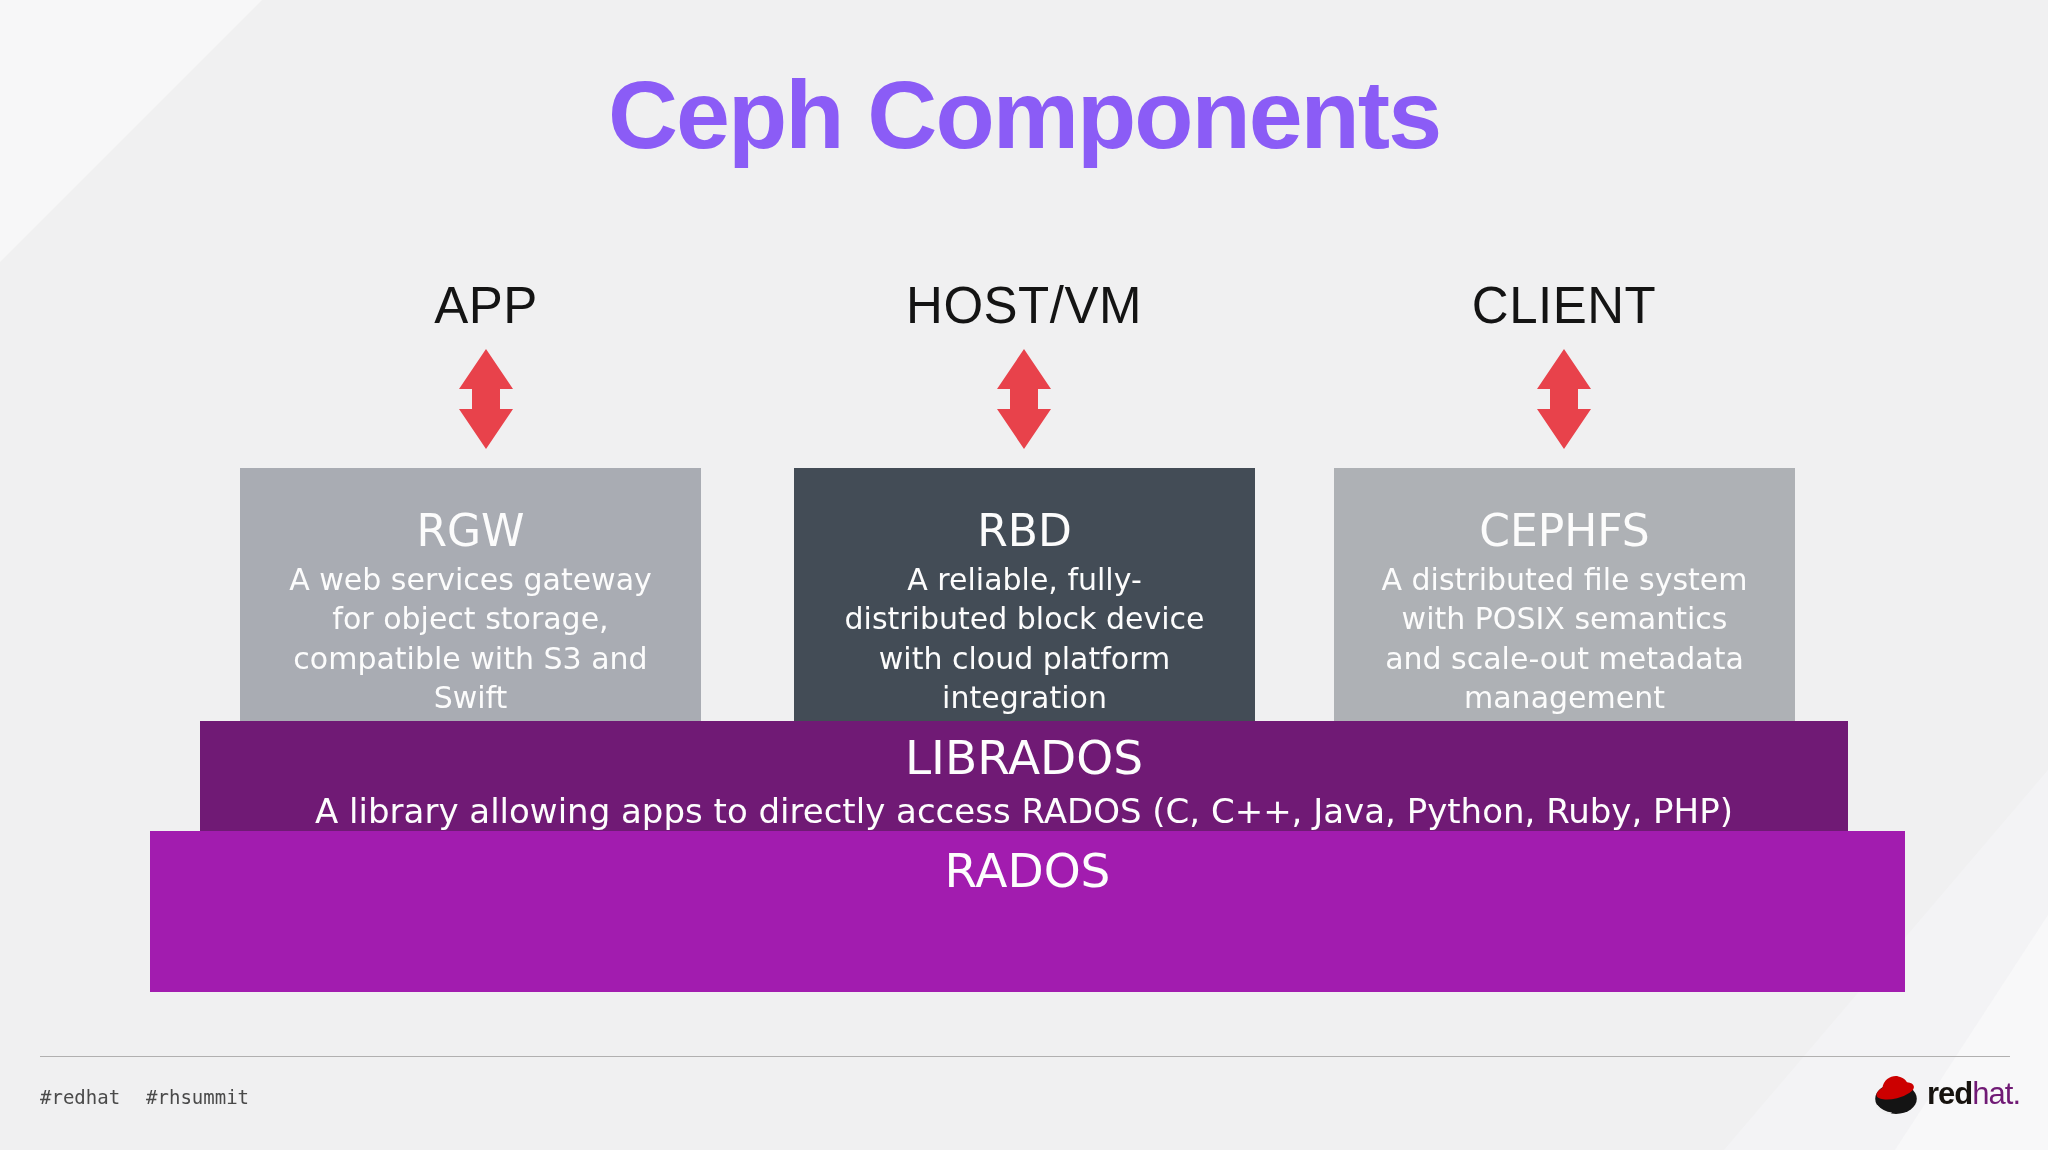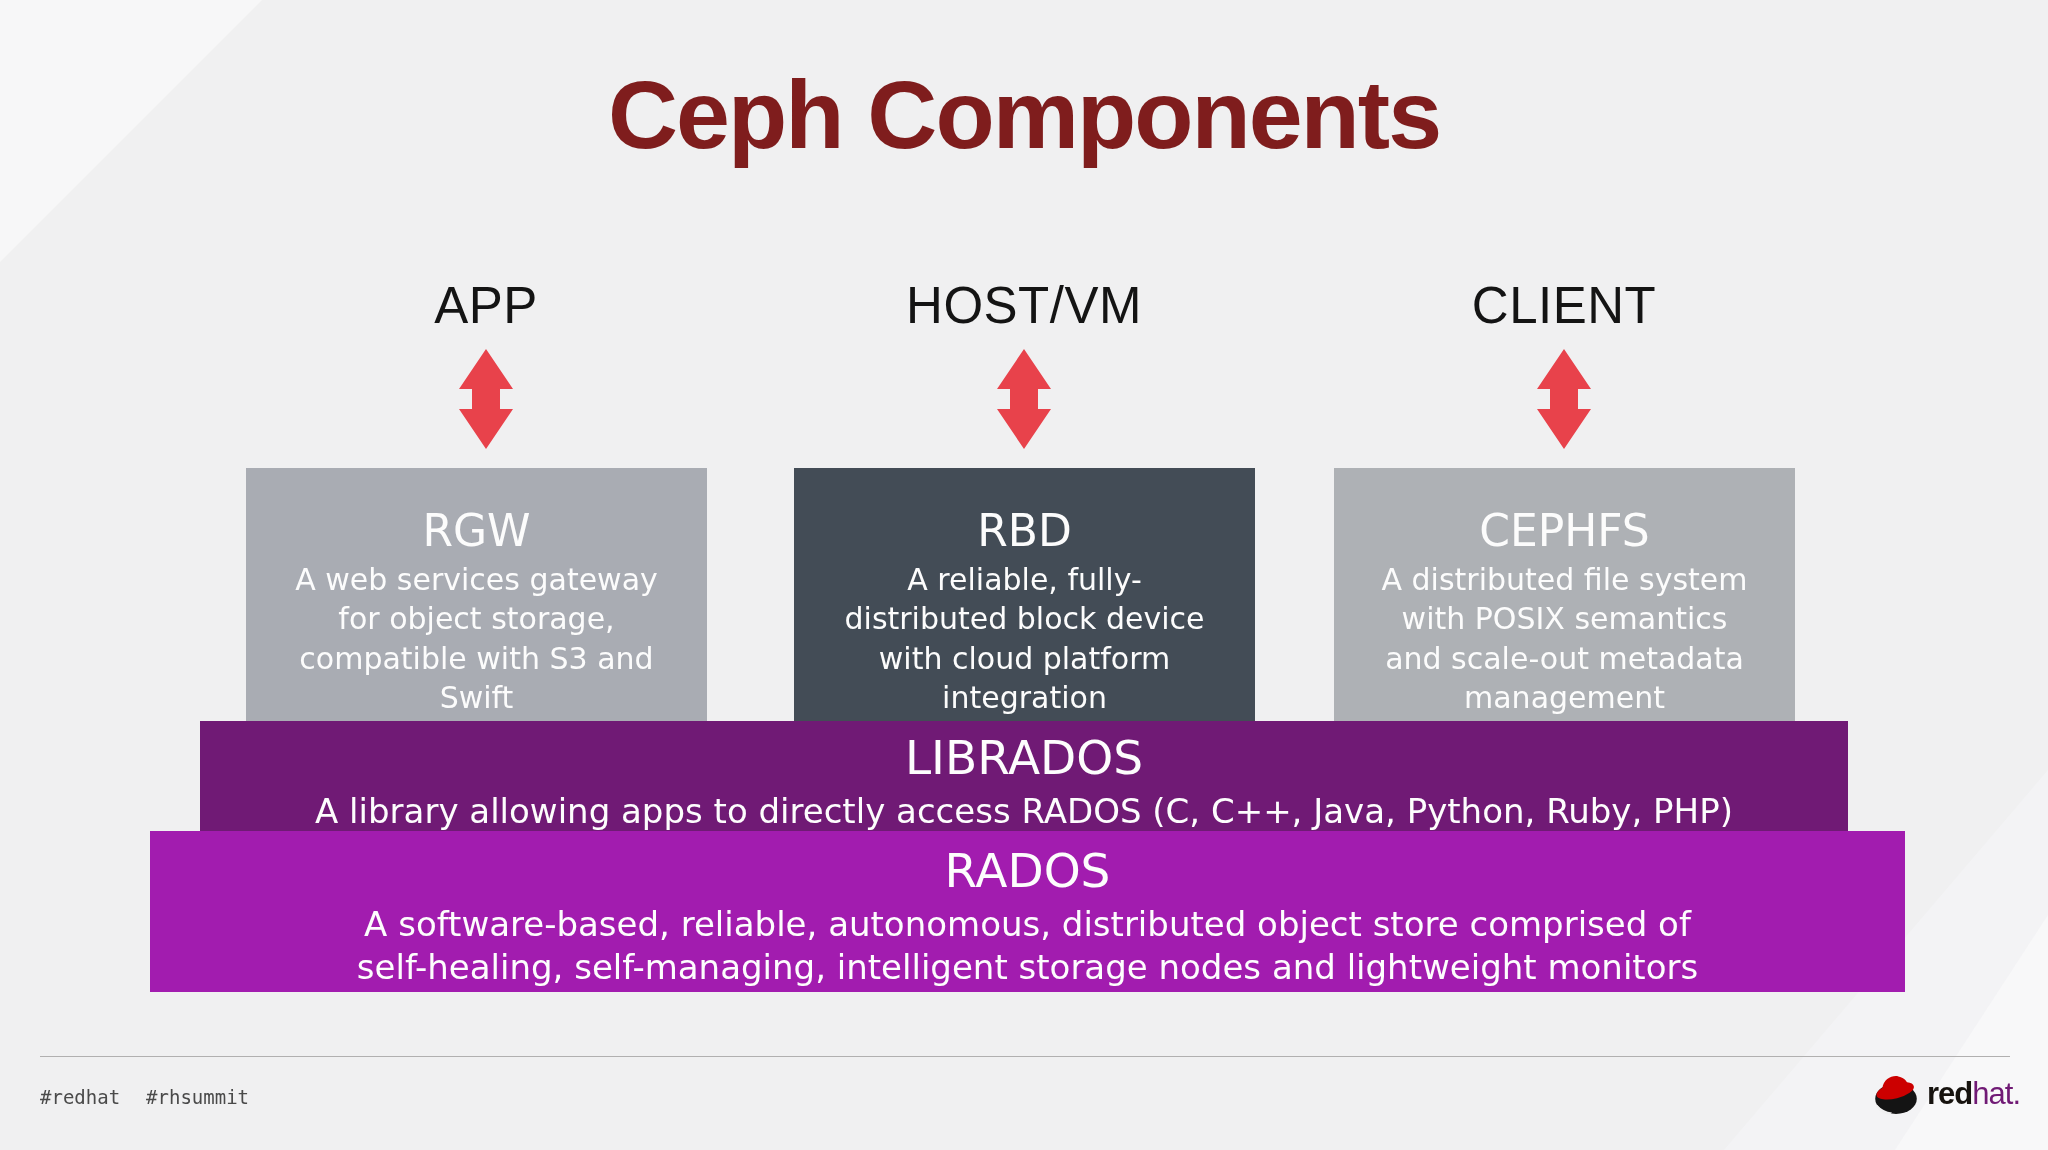--- a/index.html
+++ b/index.html
@@ -16,21 +16,21 @@
   .facet-topleft   { background: #f7f7f8; clip-path: polygon(0 0, 262px 0, 0 262px); }
   .facet-br-wide   { background: #f3f3f5; clip-path: polygon(2048px 770px, 2048px 1150px, 1724px 1150px); }
   .facet-br-bright { background: #f8f8f9; clip-path: polygon(2048px 915px, 2048px 1150px, 1895px 1150px); }
 
   .layer-content { position: absolute; inset: 0; z-index: 1; }
 
   .slide-title {
     position: absolute; left: 0; right: 0; top: 62px;
     text-align: center;
     font-size: 97px; font-weight: bold; letter-spacing: -2px;
-    color: #7f1d1d; line-height: 1.1;
+    color: #8b5cf6; line-height: 1.1;
   }
 
   .col-label {
     position: absolute; top: 276px;
     transform: translateX(-50%);
     font-size: 51px; color: #141414; letter-spacing: 0.5px;
     white-space: nowrap;
   }
   .arrow {
     position: absolute; top: 349px;
@@ -91,21 +91,21 @@
 <div class="layer-content">
 
   <div class="slide-title">Ceph Components</div>
 
   <div class="col-label" style="left:486px">APP</div>
   <div class="arrow" style="left:486px">
     <svg viewBox="0 0 54 100" xmlns="http://www.w3.org/2000/svg">
       <polygon points="27,0 54,40 41,40 41,60 54,60 27,100 0,60 13,60 13,40 0,40" fill="#e8424b"></polygon>
     </svg>
   </div>
-  <div class="comp-box box-gray" style="left:246px">
+  <div class="comp-box box-gray" style="left:240px">
     <div class="box-title">RGW</div>
     <div class="box-desc">A web services gateway
 for object storage,
 compatible with S3 and
 Swift</div>
   </div>
 
   <div class="col-label" style="left:1024px">HOST/VM</div>
   <div class="arrow" style="left:1024px">
     <svg viewBox="0 0 54 100" xmlns="http://www.w3.org/2000/svg">
@@ -134,22 +134,20 @@
 management</div>
   </div>
 
   <div class="layer-bar librados-bar">
     <div class="layer-title">LIBRADOS</div>
     <div class="layer-desc">A library allowing apps to directly access RADOS (C, C++, Java, Python, Ruby, PHP)</div>
   </div>
 
   <div class="layer-bar rados-bar">
     <div class="layer-title">RADOS</div>
-    <div class="layer-desc">A software-based, reliable, autonomous, distributed object store comprised of
-self-healing, self-managing, intelligent storage nodes and lightweight monitors</div>
   </div>
 
   <div class="footer-divider"></div>
   <div class="hashtags">
     <span>#redhat</span>
     <span>#rhsummit</span>
   </div>
 
   <div class="redhat-logo">
     <span>

